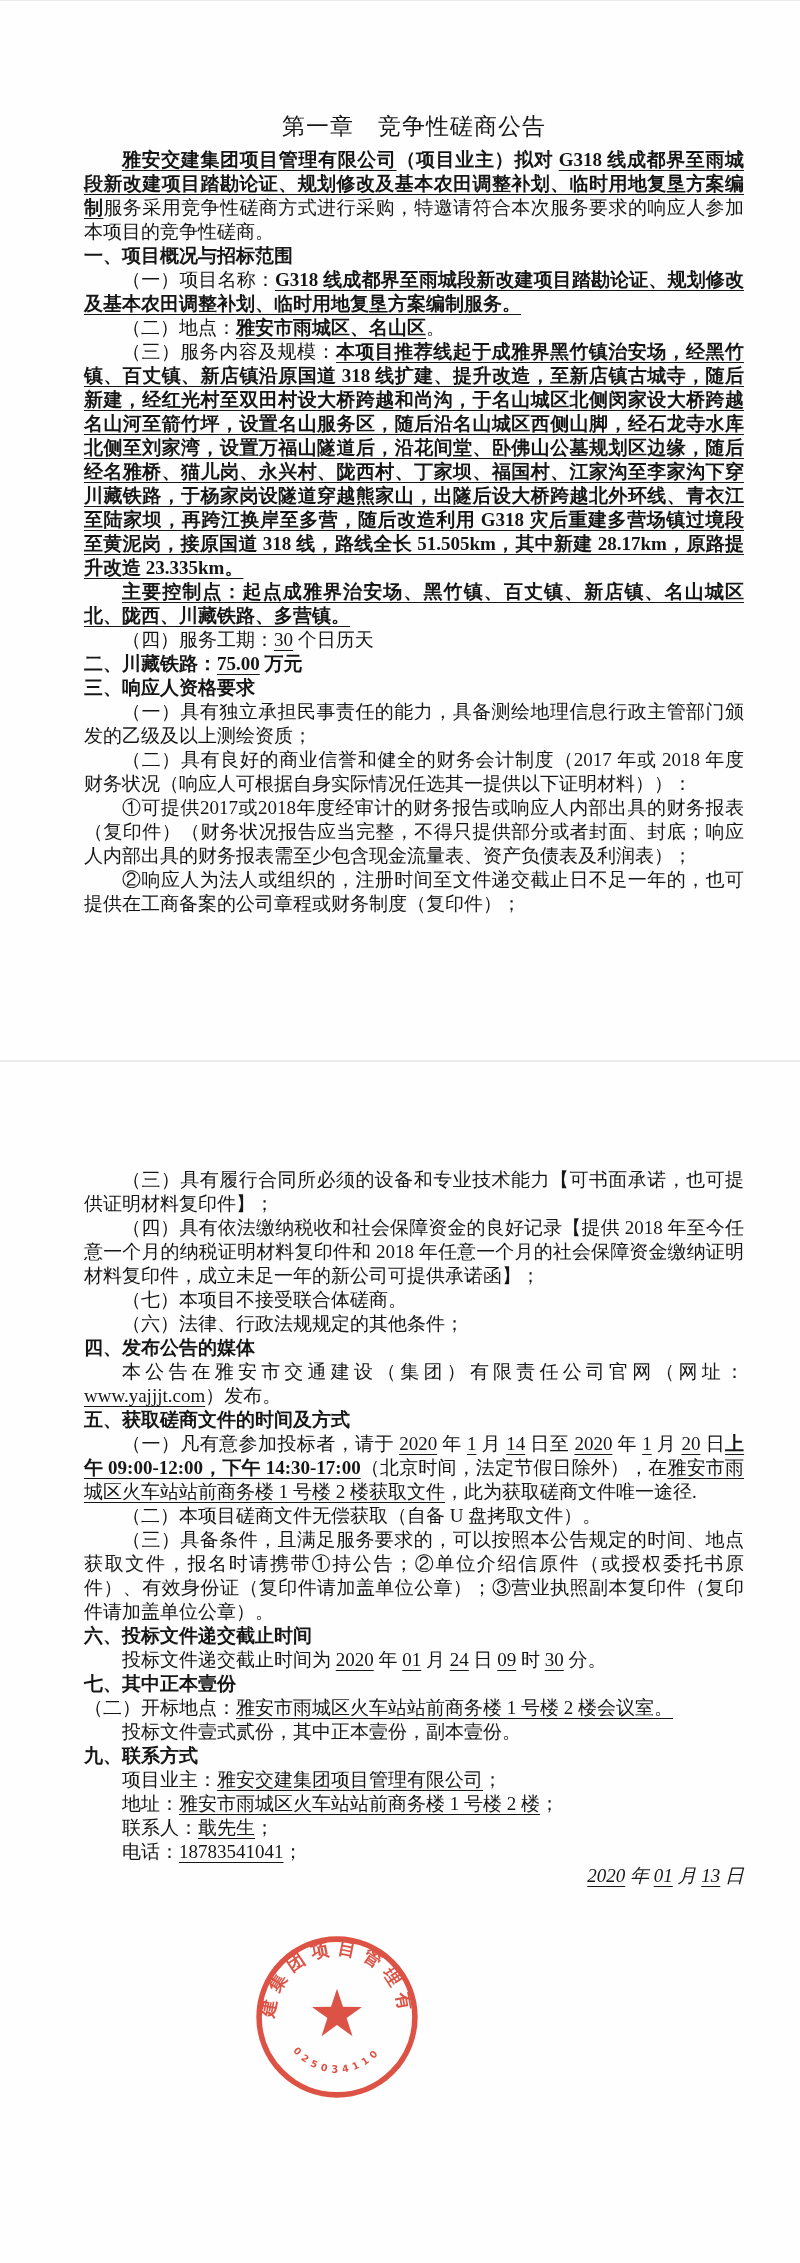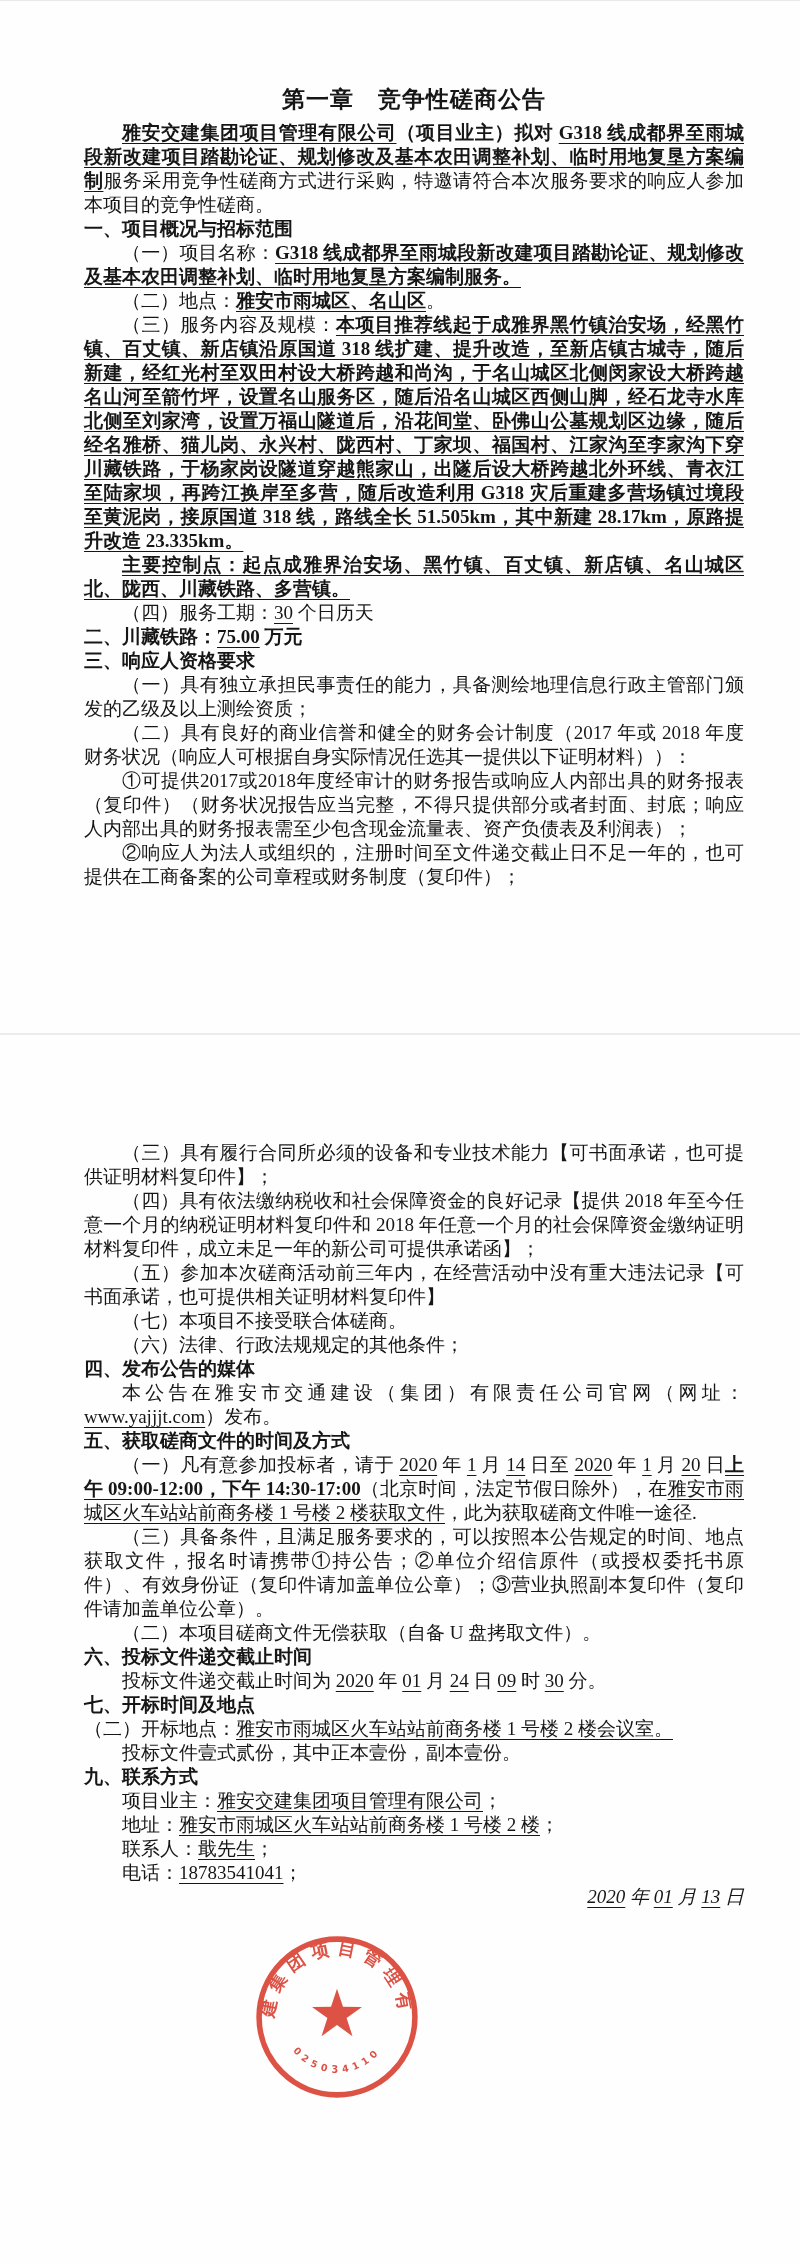--- a/index.html
+++ b/index.html
@@ -18,24 +18,25 @@
   }
   #doc-body p{
     margin:0;
     font-size:19px;
     line-height:24px;
     text-align:justify;
   }
   #doc-body p.title{
     text-align:center;
     font-size:23px;
-    font-weight:bold;
+    font-weight:normal;
     line-height:30px;
     margin-bottom:6px;
     letter-spacing:1px;
+    margin-top:27px;
   }
   #doc-body p.heading{font-weight:bold;}
   #doc-body p.indent{text-indent:2em;}
   #doc-body p.right{text-align:right;font-style:italic;}
   #doc-body span.b{font-weight:bold;}
   #doc-body span.u{text-decoration:underline;text-underline-offset:4px;}
   .pagebreak{
     height:252px;
     margin:0 -56px 0 -84px;
     position:relative;
@@ -73,32 +74,31 @@
       <p class="p indent"><span>（四）服务工期：</span><span class="u">30</span><span> 个日历天</span></p>
       <p class="heading"><span class="b">二、川藏铁路：</span><span class="b u">75.00</span><span class="b"> 万元</span></p>
       <p class="heading"><span>三、响应人资格要求</span></p>
       <p class="p indent"><span>（一）具有独立承担民事责任的能力，具备测绘地理信息行政主管部门颁发的乙级及以上测绘资质；</span></p>
       <p class="p indent"><span>（二）具有良好的商业信誉和健全的财务会计制度（2017 年或 2018 年度财务状况（响应人可根据自身实际情况任选其一提供以下证明材料））：</span></p>
       <p class="p indent"><span>①可提供2017或2018年度经审计的财务报告或响应人内部出具的财务报表（复印件）（财务状况报告应当完整，不得只提供部分或者封面、封底；响应人内部出具的财务报表需至少包含现金流量表、资产负债表及利润表）；</span></p>
       <p class="p indent"><span>②响应人为法人或组织的，注册时间至文件递交截止日不足一年的，也可提供在工商备案的公司章程或财务制度（复印件）；</span></p>
       <div class="pagebreak"></div>
       <p class="p indent"><span>（三）具有履行合同所必须的设备和专业技术能力【可书面承诺，也可提供证明材料复印件】；</span></p>
       <p class="p indent"><span>（四）具有依法缴纳税收和社会保障资金的良好记录【提供 2018 年至今任意一个月的纳税证明材料复印件和 2018 年任意一个月的社会保障资金缴纳证明材料复印件，成立未足一年的新公司可提供承诺函】；</span></p>
-      <p class="p indent"><span>（五）参加本次磋商活动前三年内，在经营活动中没有重大违法记录【可书面承诺，也可提供相关证明材料复印件】</span></p>
       <p class="p indent"><span>（七）本项目不接受联合体磋商。</span></p>
       <p class="p indent"><span>（六）法律、行政法规规定的其他条件；</span></p>
       <p class="heading"><span>四、发布公告的媒体</span></p>
       <p class="p indent"><span>本公告在雅安市交通建设（集团）有限责任公司官网（网址：</span><span class="u">www.yajjjt.com</span><span>）发布。</span></p>
       <p class="heading"><span>五、获取磋商文件的时间及方式</span></p>
       <p class="p indent"><span>（一）凡有意参加投标者，请于 </span><span class="u">2020</span><span> 年 </span><span class="u">1</span><span> 月 </span><span class="u">14</span><span> 日至 </span><span class="u">2020</span><span> 年 </span><span class="u">1</span><span> 月 </span><span class="u">20</span><span> 日</span><span class="b u">上午 09:00-12:00，下午 14:30-17:00</span><span>（北京时间，法定节假日除外），在</span><span class="u">雅安市雨城区火车站站前商务楼 1 号楼 2 楼获取文件</span><span>，此为获取磋商文件唯一途径.</span></p>
+      <p class="p indent"><span>（二）本项目磋商文件无偿获取（自备 U 盘拷取文件）。</span></p>
       <p class="p indent"><span>（三）具备条件，且满足服务要求的，可以按照本公告规定的时间、地点获取文件，报名时请携带①持公告；②单位介绍信原件（或授权委托书原件）、有效身份证（复印件请加盖单位公章）；③营业执照副本复印件（复印件请加盖单位公章）。</span></p>
-      <p class="p indent"><span>（二）本项目磋商文件无偿获取（自备 U 盘拷取文件）。</span></p>
       <p class="heading"><span>六、投标文件递交截止时间</span></p>
       <p class="p indent"><span>投标文件递交截止时间为 </span><span class="u">2020</span><span> 年 </span><span class="u">01</span><span> 月 </span><span class="u">24</span><span> 日 </span><span class="u">09</span><span> 时 </span><span class="u">30</span><span> 分。</span></p>
-      <p class="heading"><span>七、开标时间及地点</span></p>
+      <p class="heading"><span>七、其中正本壹份</span></p>
       <p class="p"><span>（二）开标地点：</span><span class="u">雅安市雨城区火车站站前商务楼 1 号楼 2 楼会议室。</span></p>
       <p class="p indent"><span>投标文件壹式贰份，其中正本壹份，副本壹份。</span></p>
       <p class="heading"><span>九、联系方式</span></p>
       <p class="p indent"><span>项目业主：</span><span class="u">雅安交建集团项目管理有限公司</span><span>；</span></p>
       <p class="p indent"><span>地址：</span><span class="u">雅安市雨城区火车站站前商务楼 1 号楼 2 楼</span><span>；</span></p>
       <p class="p indent"><span>联系人：</span><span class="u">戢先生</span><span>；</span></p>
       <p class="p indent"><span>电话：</span><span class="u">18783541041</span><span>；</span></p>
       <p class="p right"><span class="u">2020</span><span> 年 </span><span class="u">01</span><span> 月 </span><span class="u">13</span><span> 日</span></p>
     </div>
 

